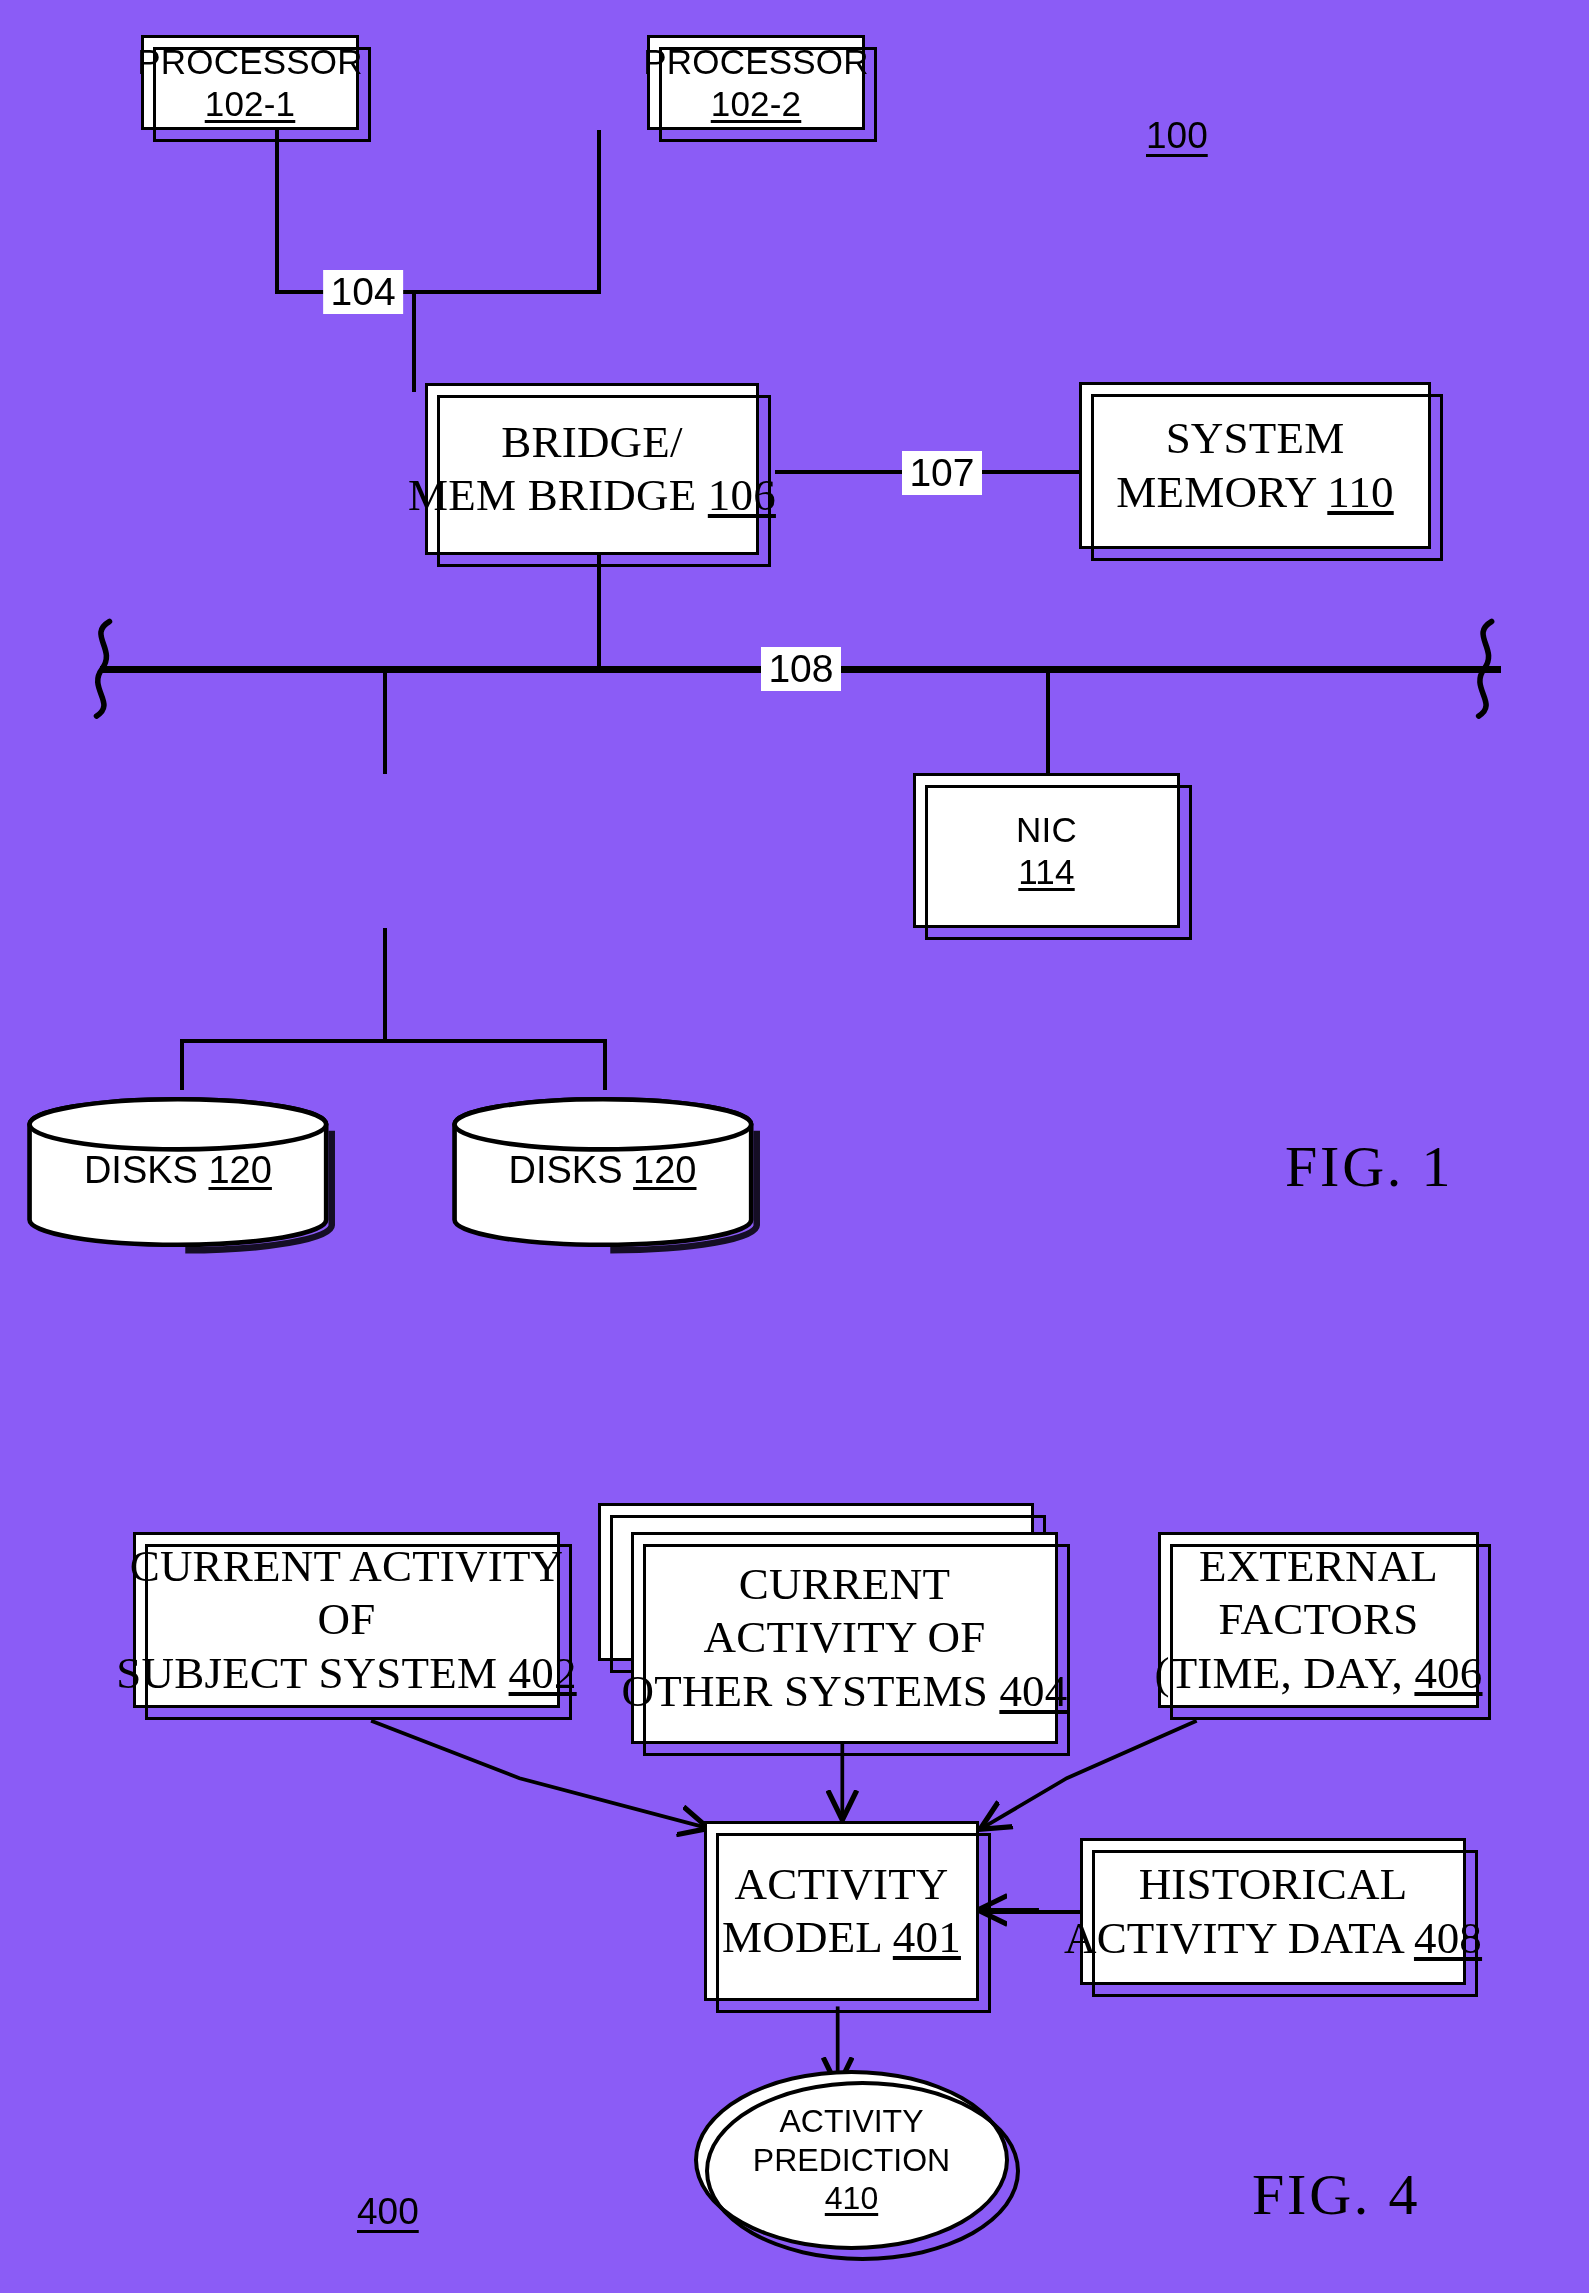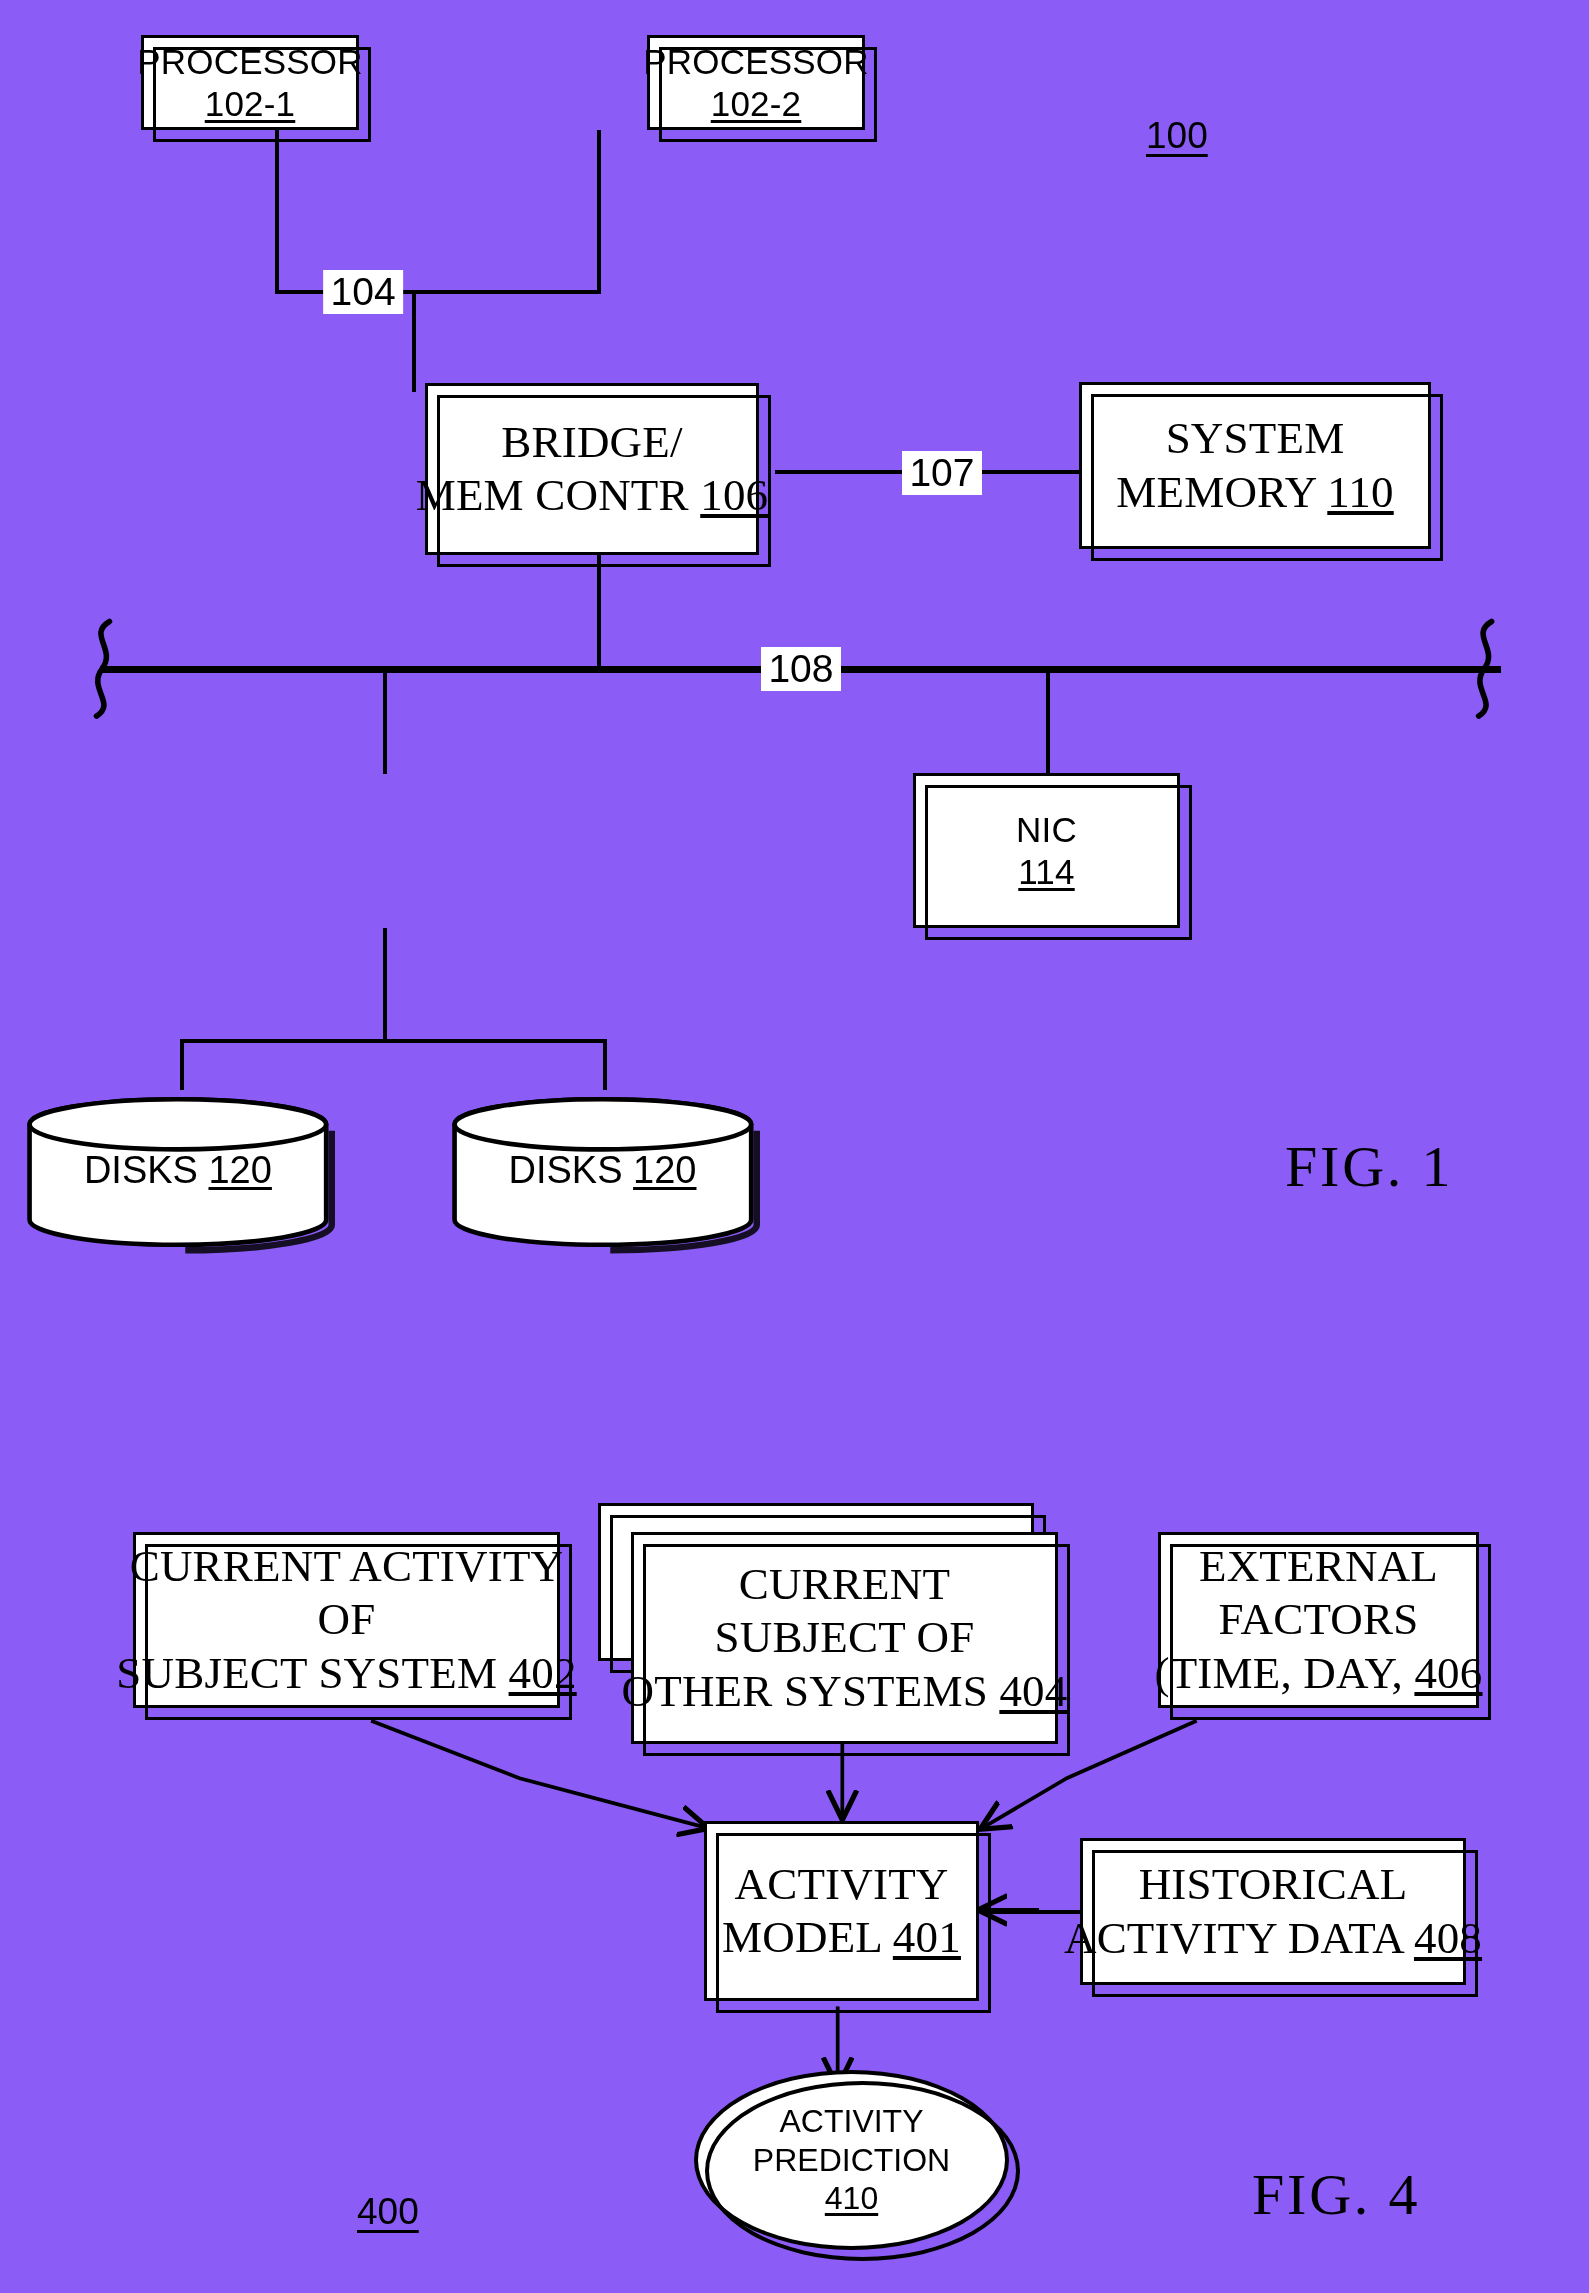--- a/index.html
+++ b/index.html
@@ -185,21 +185,21 @@
     <span class="ln">PROCESSOR</span>
     <span class="ln uline">102-2</span>
   </div>
 
   <div class="fignum" style="left:1146px; top:115px;">100</div>
 
   <div class="reflabel" style="left:403px; top:270px; transform:translateX(-100%);">104</div>
 
   <div class="pbox f36" style="left:425px; top:383px; width:334px; height:172px;">
     <span class="ln">BRIDGE/</span>
-    <span class="ln"><span>MEM CONTR</span> <span class="uline">106</span></span>
+    <span class="ln"><span>MEM BRIDGE</span> <span class="uline">106</span></span>
   </div>
 
   <div class="reflabel" style="left:902px; top:451px;">107</div>
 
   <div class="pbox f36" style="left:1079px; top:382px; width:352px; height:167px;">
     <span class="ln">SYSTEM</span>
     <span class="ln"><span>MEMORY</span> <span class="uline">110</span></span>
   </div>
 
   <div class="reflabel" style="left:761px; top:647px;">108</div>
@@ -239,21 +239,21 @@
   <div class="stack-behind" style="left:598px; top:1503px; width:436px; height:158px;"></div>
 
   <div class="pbox f36" style="left:133px; top:1532px; width:427px; height:176px;">
     <span class="ln">CURRENT ACTIVITY</span>
     <span class="ln">OF</span>
     <span class="ln"><span>SUBJECT SYSTEM</span> <span class="uline">402</span></span>
   </div>
 
   <div class="pbox f36" style="left:631px; top:1532px; width:427px; height:212px;">
     <span class="ln">CURRENT</span>
-    <span class="ln">SUBJECT OF</span>
+    <span class="ln">ACTIVITY OF</span>
     <span class="ln"><span>OTHER SYSTEMS</span> <span class="uline">404</span></span>
   </div>
 
   <div class="pbox f36" style="left:1158px; top:1532px; width:321px; height:176px;">
     <span class="ln">EXTERNAL</span>
     <span class="ln">FACTORS</span>
     <span class="ln"><span>(TIME, DAY,</span> <span class="uline">406</span></span>
   </div>
 
   <div class="pbox f36" style="left:704px; top:1821px; width:275px; height:180px;">

